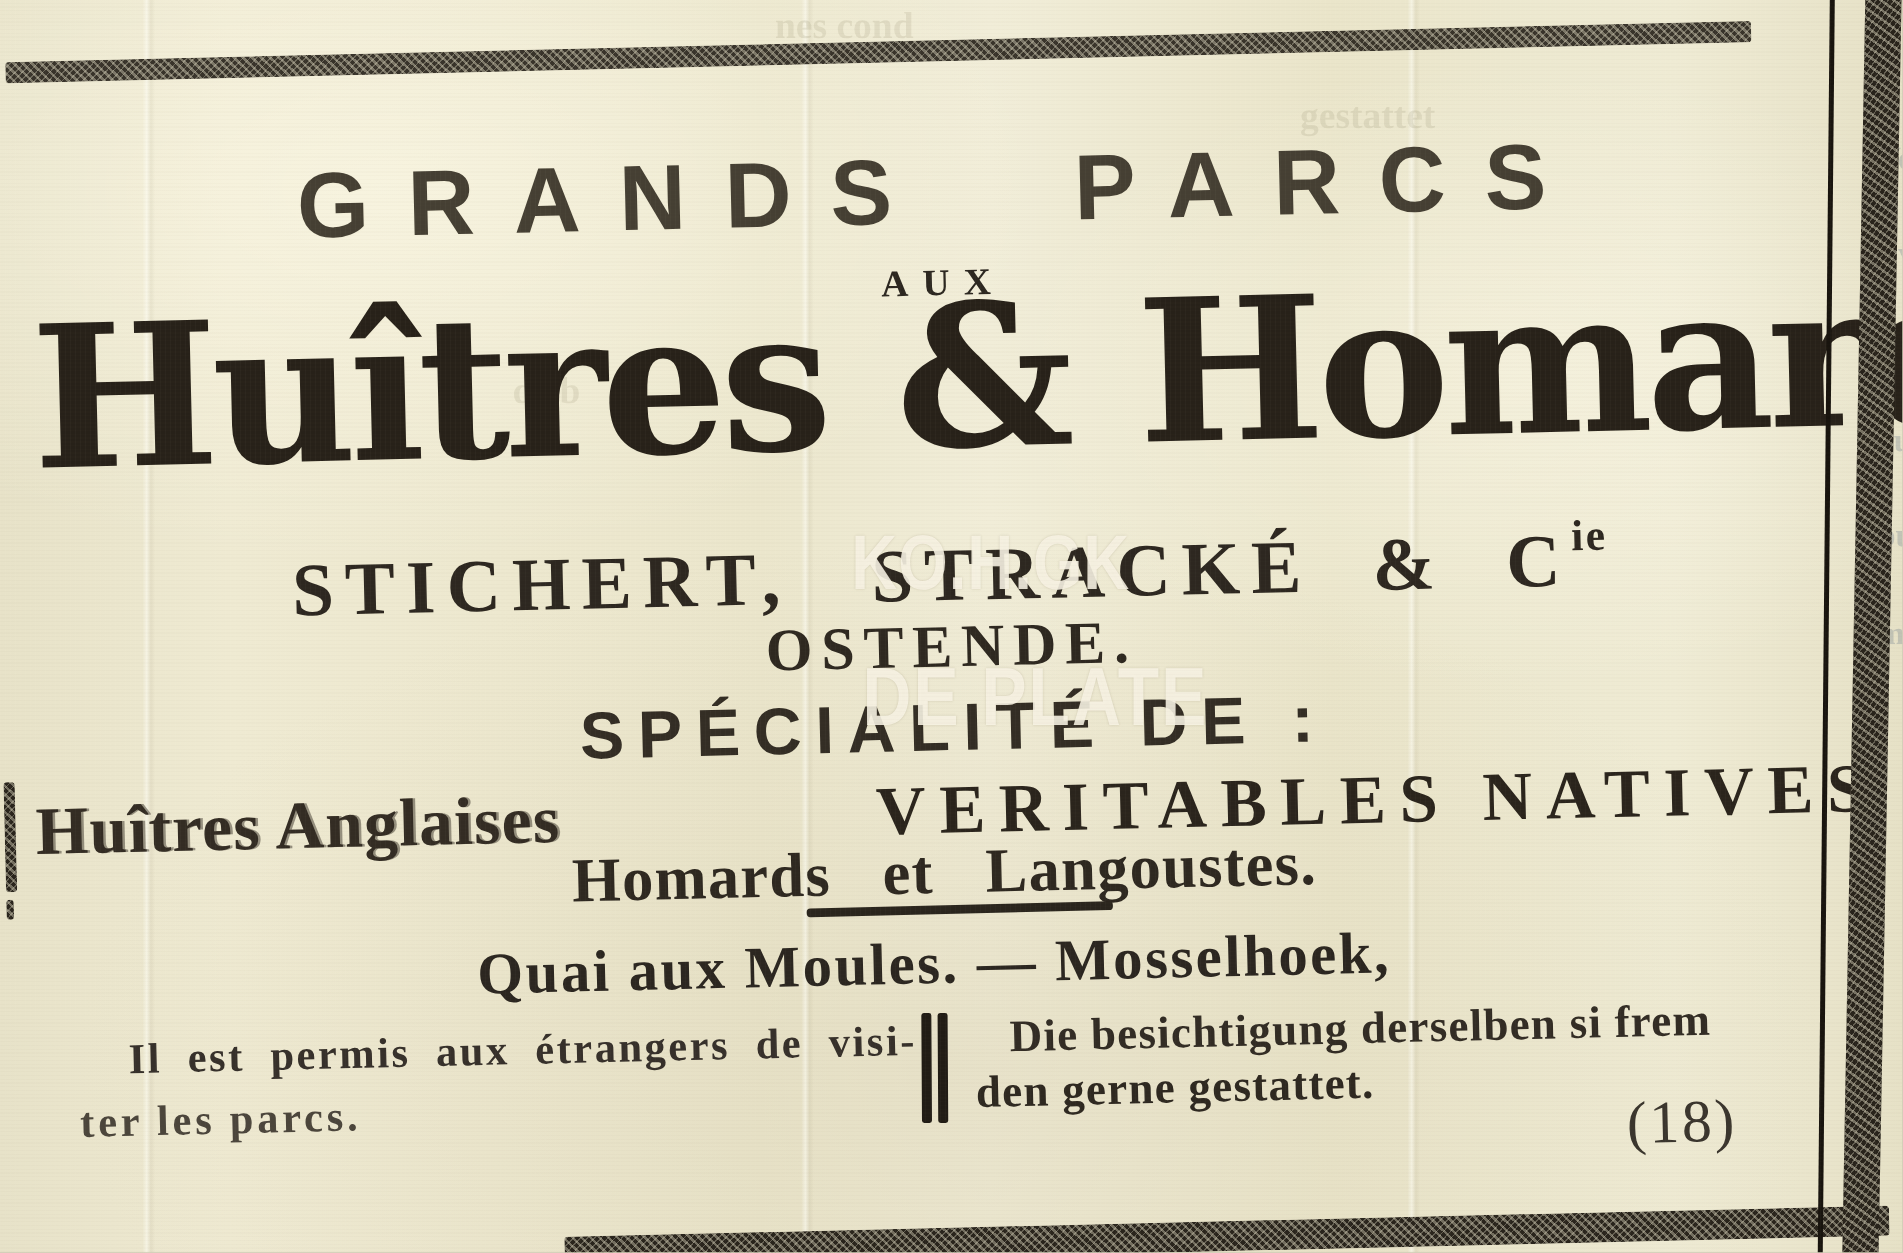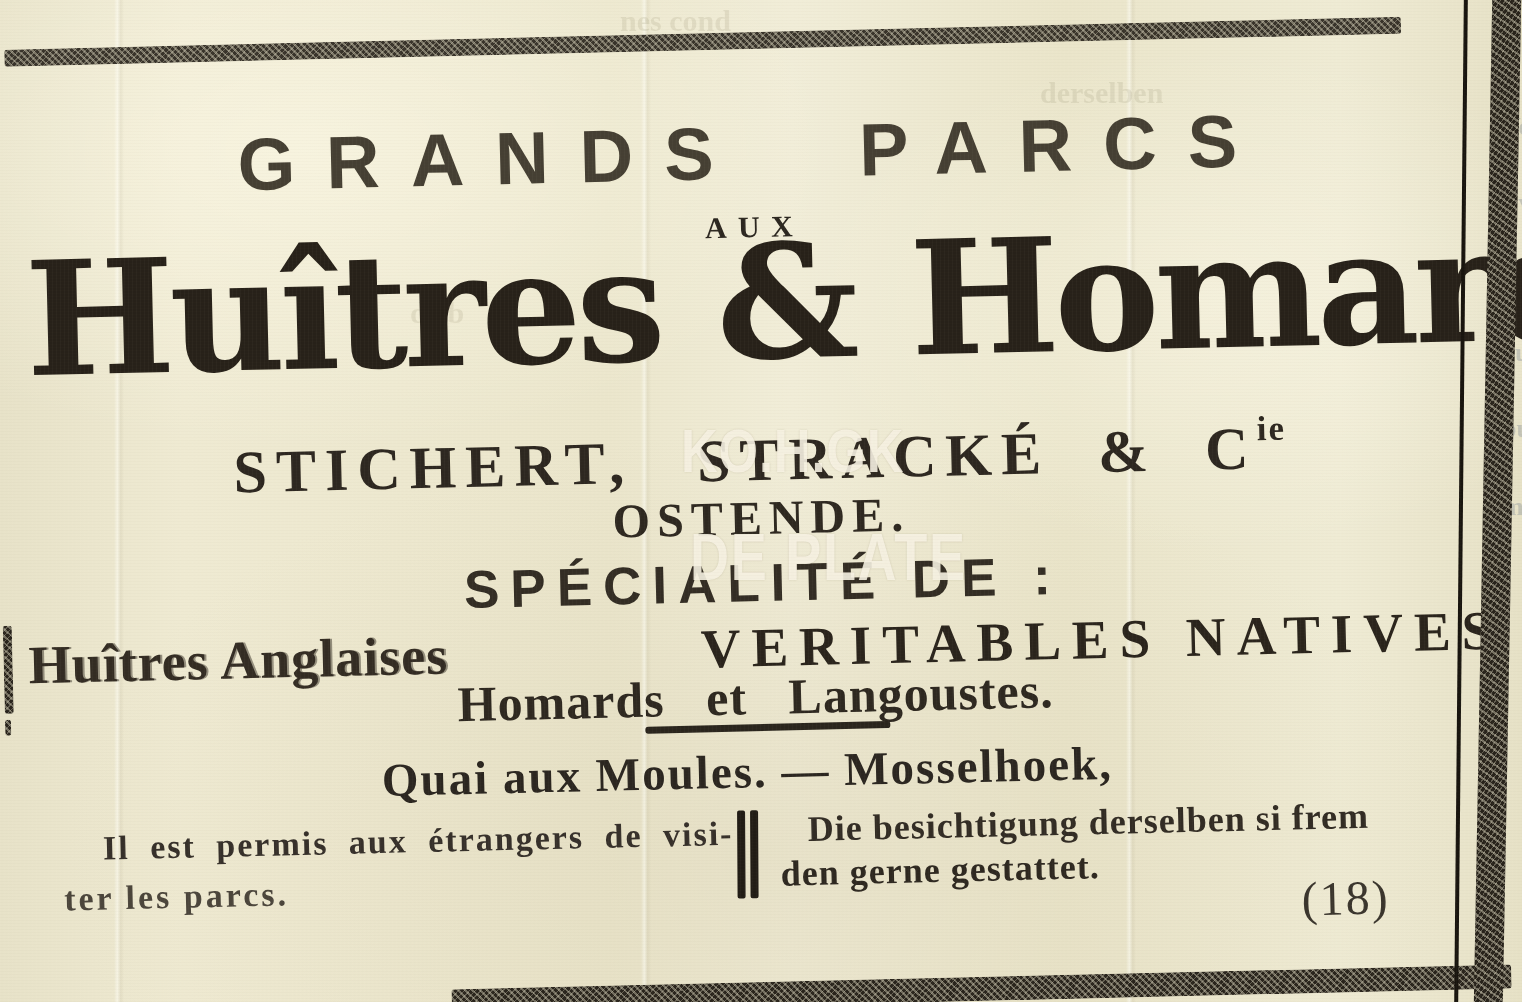--- a/index.html
+++ b/index.html
@@ -77,21 +77,21 @@
 </head>
 <body>
 
 <div class="page">
 
   <div class="crease" style="left:114px"></div>
   <div class="crease" style="left:641px"></div>
   <div class="crease" style="left:1126px"></div>
 
   <div class="ghost" style="left:620px;top:4px">nes cond</div>
-  <div class="ghost" style="left:1040px;top:76px">derselben</div>
+  <div class="ghost" style="left:1040px;top:76px">gestattet</div>
   <div class="ghost" style="left:410px;top:296px">de b</div>
   <div class="ghost gh-r" style="top:112px">Vele</div>
   <div class="ghost gh-r" style="top:188px">I vo</div>
   <div class="ghost gh-r" style="top:262px">a to</div>
   <div class="ghost gh-r" style="top:338px">ou g</div>
   <div class="ghost gh-r" style="top:414px">puis</div>
   <div class="ghost gh-r" style="top:492px">me v</div>
 
   <div class="skew">
 

